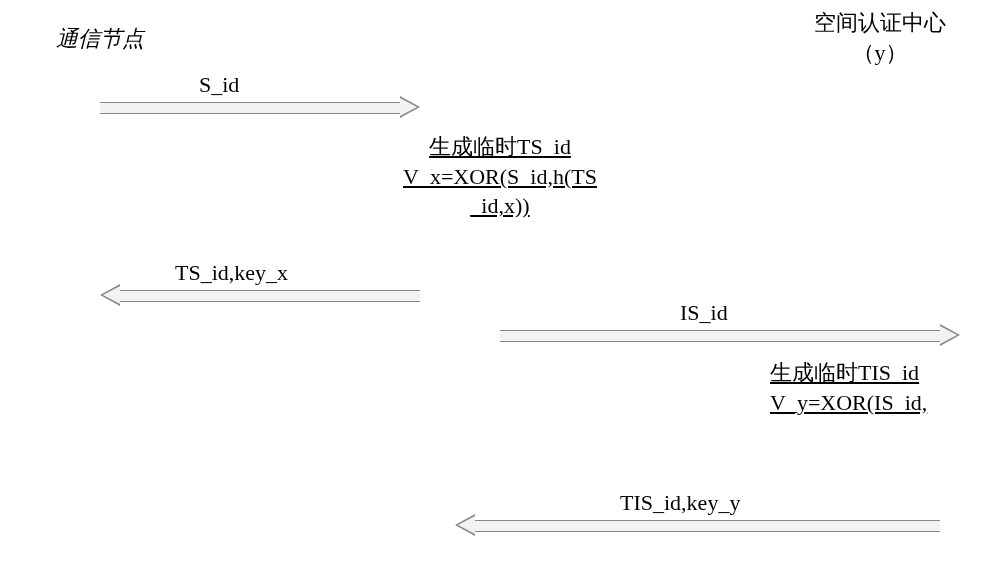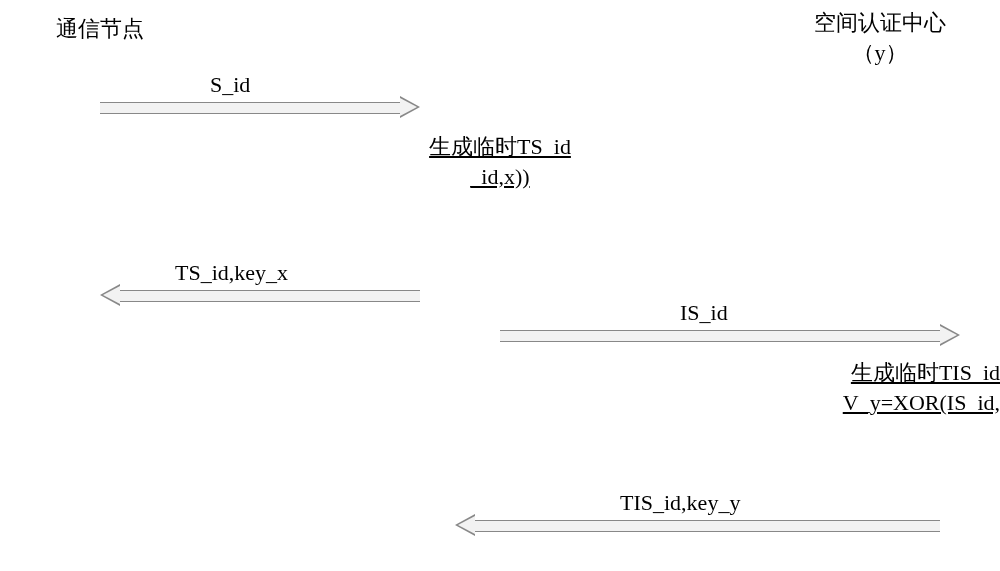--- a/index.html
+++ b/index.html
@@ -62,47 +62,48 @@
     position: absolute;
     text-align: center;
     line-height: 1.35;
     white-space: nowrap;
     text-decoration: underline;
   }
 </style>
 </head>
 <body>
 
-<div class="abs center" style="left:0; top:14px; width:200px;">
+<div class="abs center" style="left:0; top:24px; width:200px;font-style:italic;">
   <div>通信节点</div>
 </div>
 <div class="abs center" style="left:370px; top:8px; width:260px;">
 </div>
 <div class="abs center" style="left:760px; top:8px; width:240px;">
   <div>空间认证中心</div>
   <div>（y）</div>
 </div>
 
-<div class="arrow-label" style="left:210px; top:72px;text-align:center;">S_id</div>
+<div class="arrow-label" style="left:199px; top:72px;text-align:center;">S_id</div>
 <div class="arrow-body" style="left:100px; top:102px; width:300px;"></div>
 <div class="arrow-head-right" style="left:400px; top:96px;"></div>
 
 <div class="block" style="left:310px; top:132px; width:380px;">
   <div>生成临时TS_id</div>
+  <div>V_x=XOR(S_id,h(TS</div>
   <div>_id,x))</div>
 </div>
 
 <div class="arrow-label" style="left:175px; top:260px;">TS_id,key_x</div>
 <div class="arrow-body" style="left:120px; top:290px; width:300px;"></div>
 <div class="arrow-head-left" style="left:100px; top:284px;"></div>
 
 <div class="arrow-label" style="left:680px; top:300px;">IS_id</div>
 <div class="arrow-body" style="left:500px; top:330px; width:440px;"></div>
 <div class="arrow-head-right" style="left:940px; top:324px;"></div>
 
-<div class="block" style="left:770px; top:358px; width:230px; text-align:right;">
+<div class="block" style="left:770px; top:358px; width:230px; text-align:left;">
   <div>生成临时TIS_id</div>
   <div>V_y=XOR(IS_id,</div>
 </div>
 
 <div class="arrow-label" style="left:620px; top:490px;">TIS_id,key_y</div>
 <div class="arrow-body" style="left:475px; top:520px; width:465px;"></div>
 <div class="arrow-head-left" style="left:455px; top:514px;"></div>
 
 </body></html>

